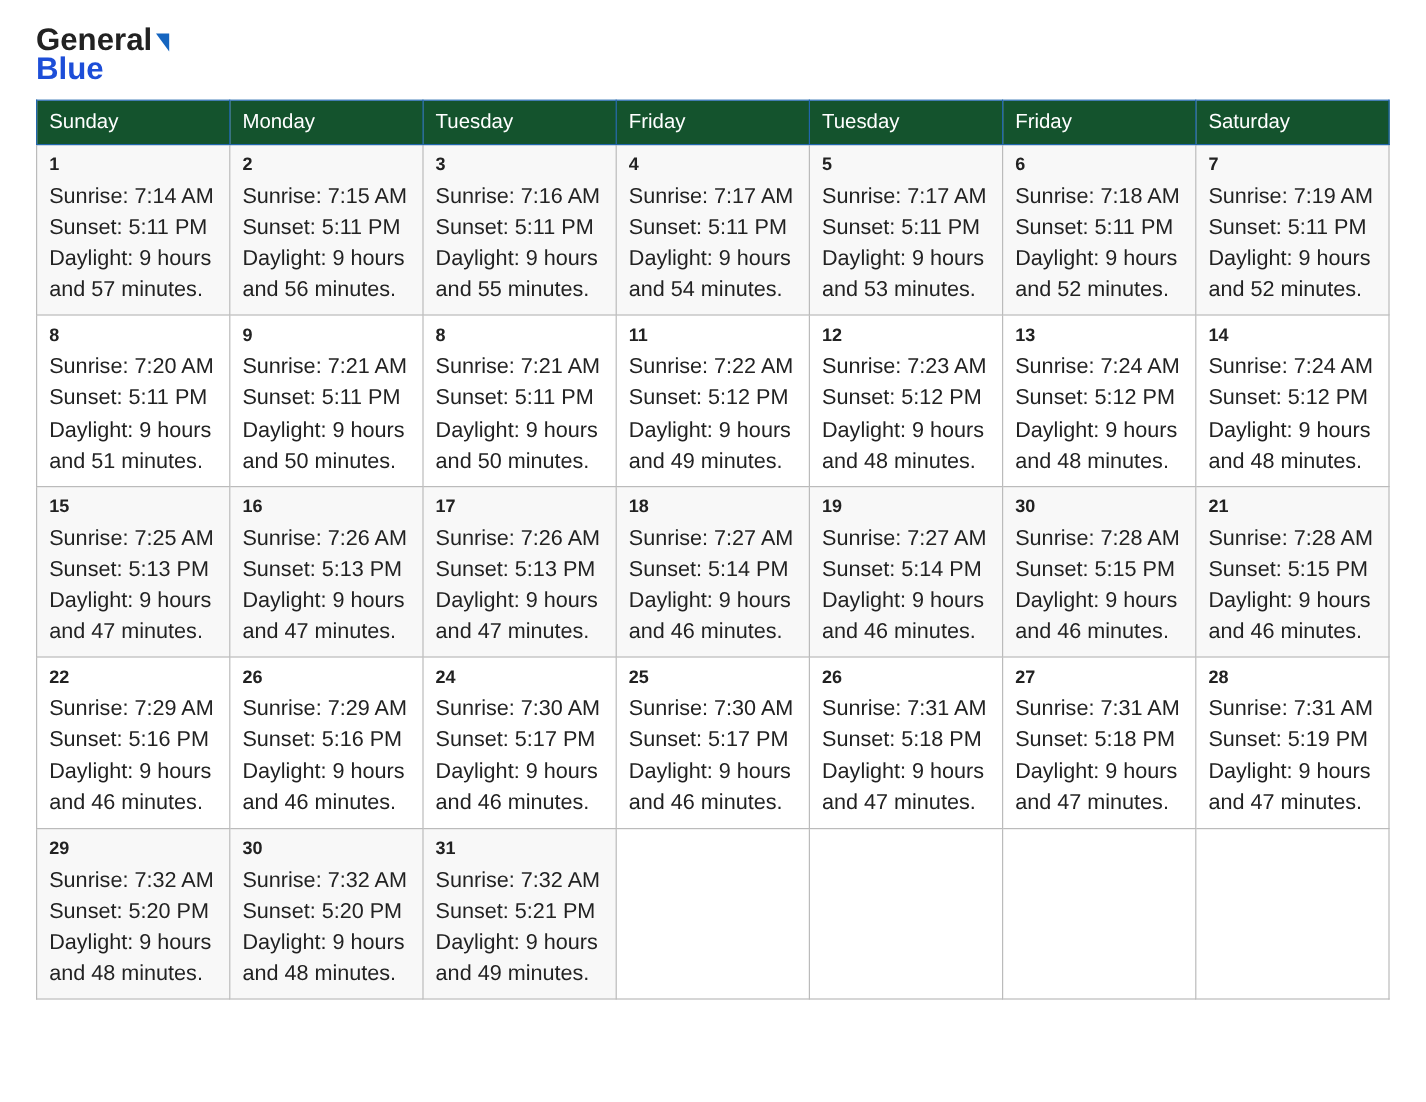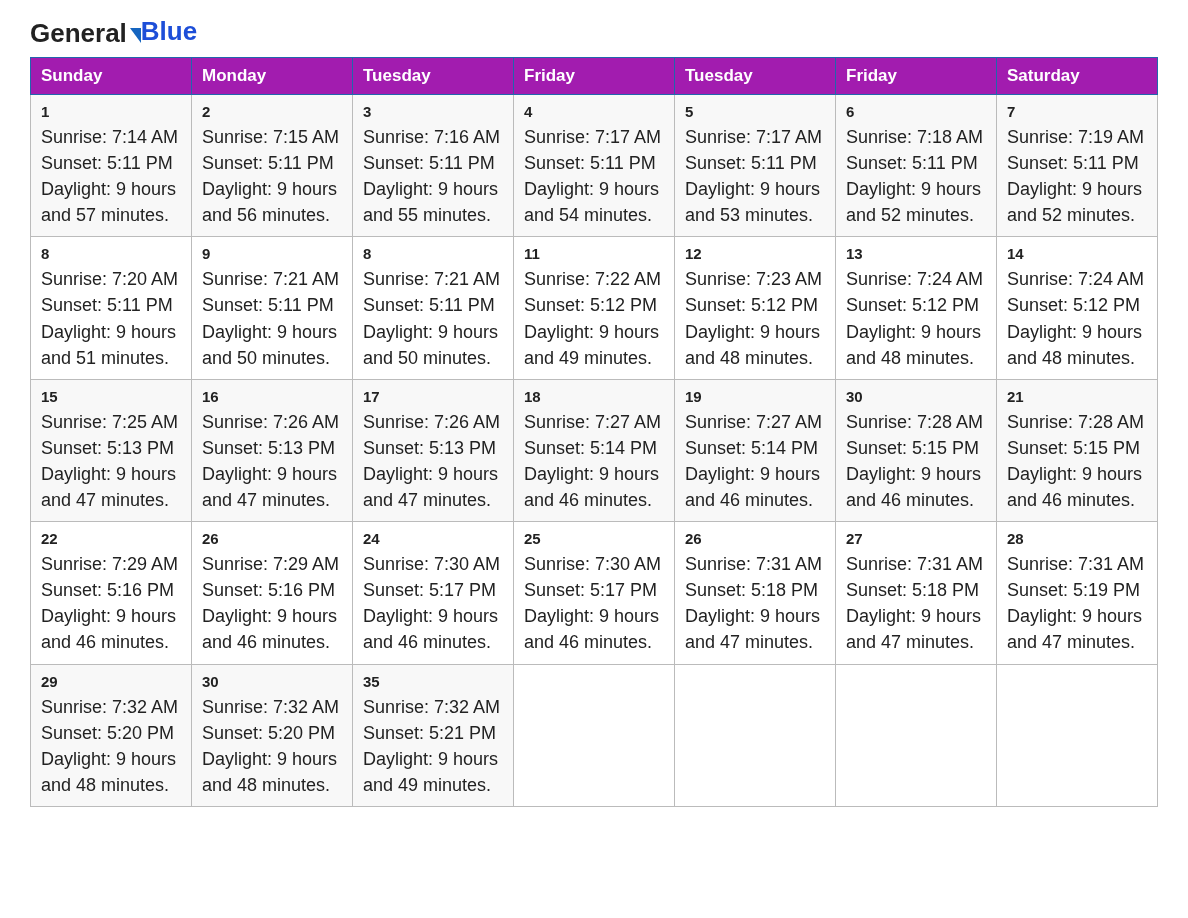--- a/index.html
+++ b/index.html
@@ -12,21 +12,21 @@
       padding: 20px 30px 30px 30px;
     }
     .header {
       display: flex;
       justify-content: space-between;
       align-items: flex-start;
       margin-bottom: 10px;
     }
     .logo {
       display: flex;
-      flex-direction: row;
+      flex-direction: column;
       align-items: flex-start;
     }
     .logo-text {
       font-size: 26px;
       font-weight: bold;
       color: #222;
       line-height: 1;
     }
     .logo-line1 {
       display: flex;
@@ -51,24 +51,24 @@
       font-size: 22px;
       color: #222;
       margin-top: 4px;
     }
     table {
       width: 100%;
       border-collapse: collapse;
       margin-top: 10px;
     }
     thead tr th {
-      background-color: #a21caf;
+      background-color: #14532d;
       color: #fff;
       font-size: 17px;
-      font-weight: bold;
+      font-weight: normal;
       padding: 8px 10px;
       text-align: left;
       border: 1px solid #2166ac;
     }
     tbody tr td {
       vertical-align: top;
       padding: 8px 10px;
       font-size: 13.5px;
       border: 1px solid #bbb;
       min-height: 90px;
@@ -249,21 +249,21 @@
       <tr>
         <td>
           <span class="day-num">29</span>
           <div class="day-info">Sunrise: 7:32 AM<br>Sunset: 5:20 PM<br>Daylight: 9 hours<br>and 48 minutes.</div>
         </td>
         <td>
           <span class="day-num">30</span>
           <div class="day-info">Sunrise: 7:32 AM<br>Sunset: 5:20 PM<br>Daylight: 9 hours<br>and 48 minutes.</div>
         </td>
         <td>
-          <span class="day-num">35</span>
+          <span class="day-num">31</span>
           <div class="day-info">Sunrise: 7:32 AM<br>Sunset: 5:21 PM<br>Daylight: 9 hours<br>and 49 minutes.</div>
         </td>
         <td class="empty-cell"></td>
         <td class="empty-cell"></td>
         <td class="empty-cell"></td>
         <td class="empty-cell"></td>
       </tr>
     </tbody>
 </table>
 

